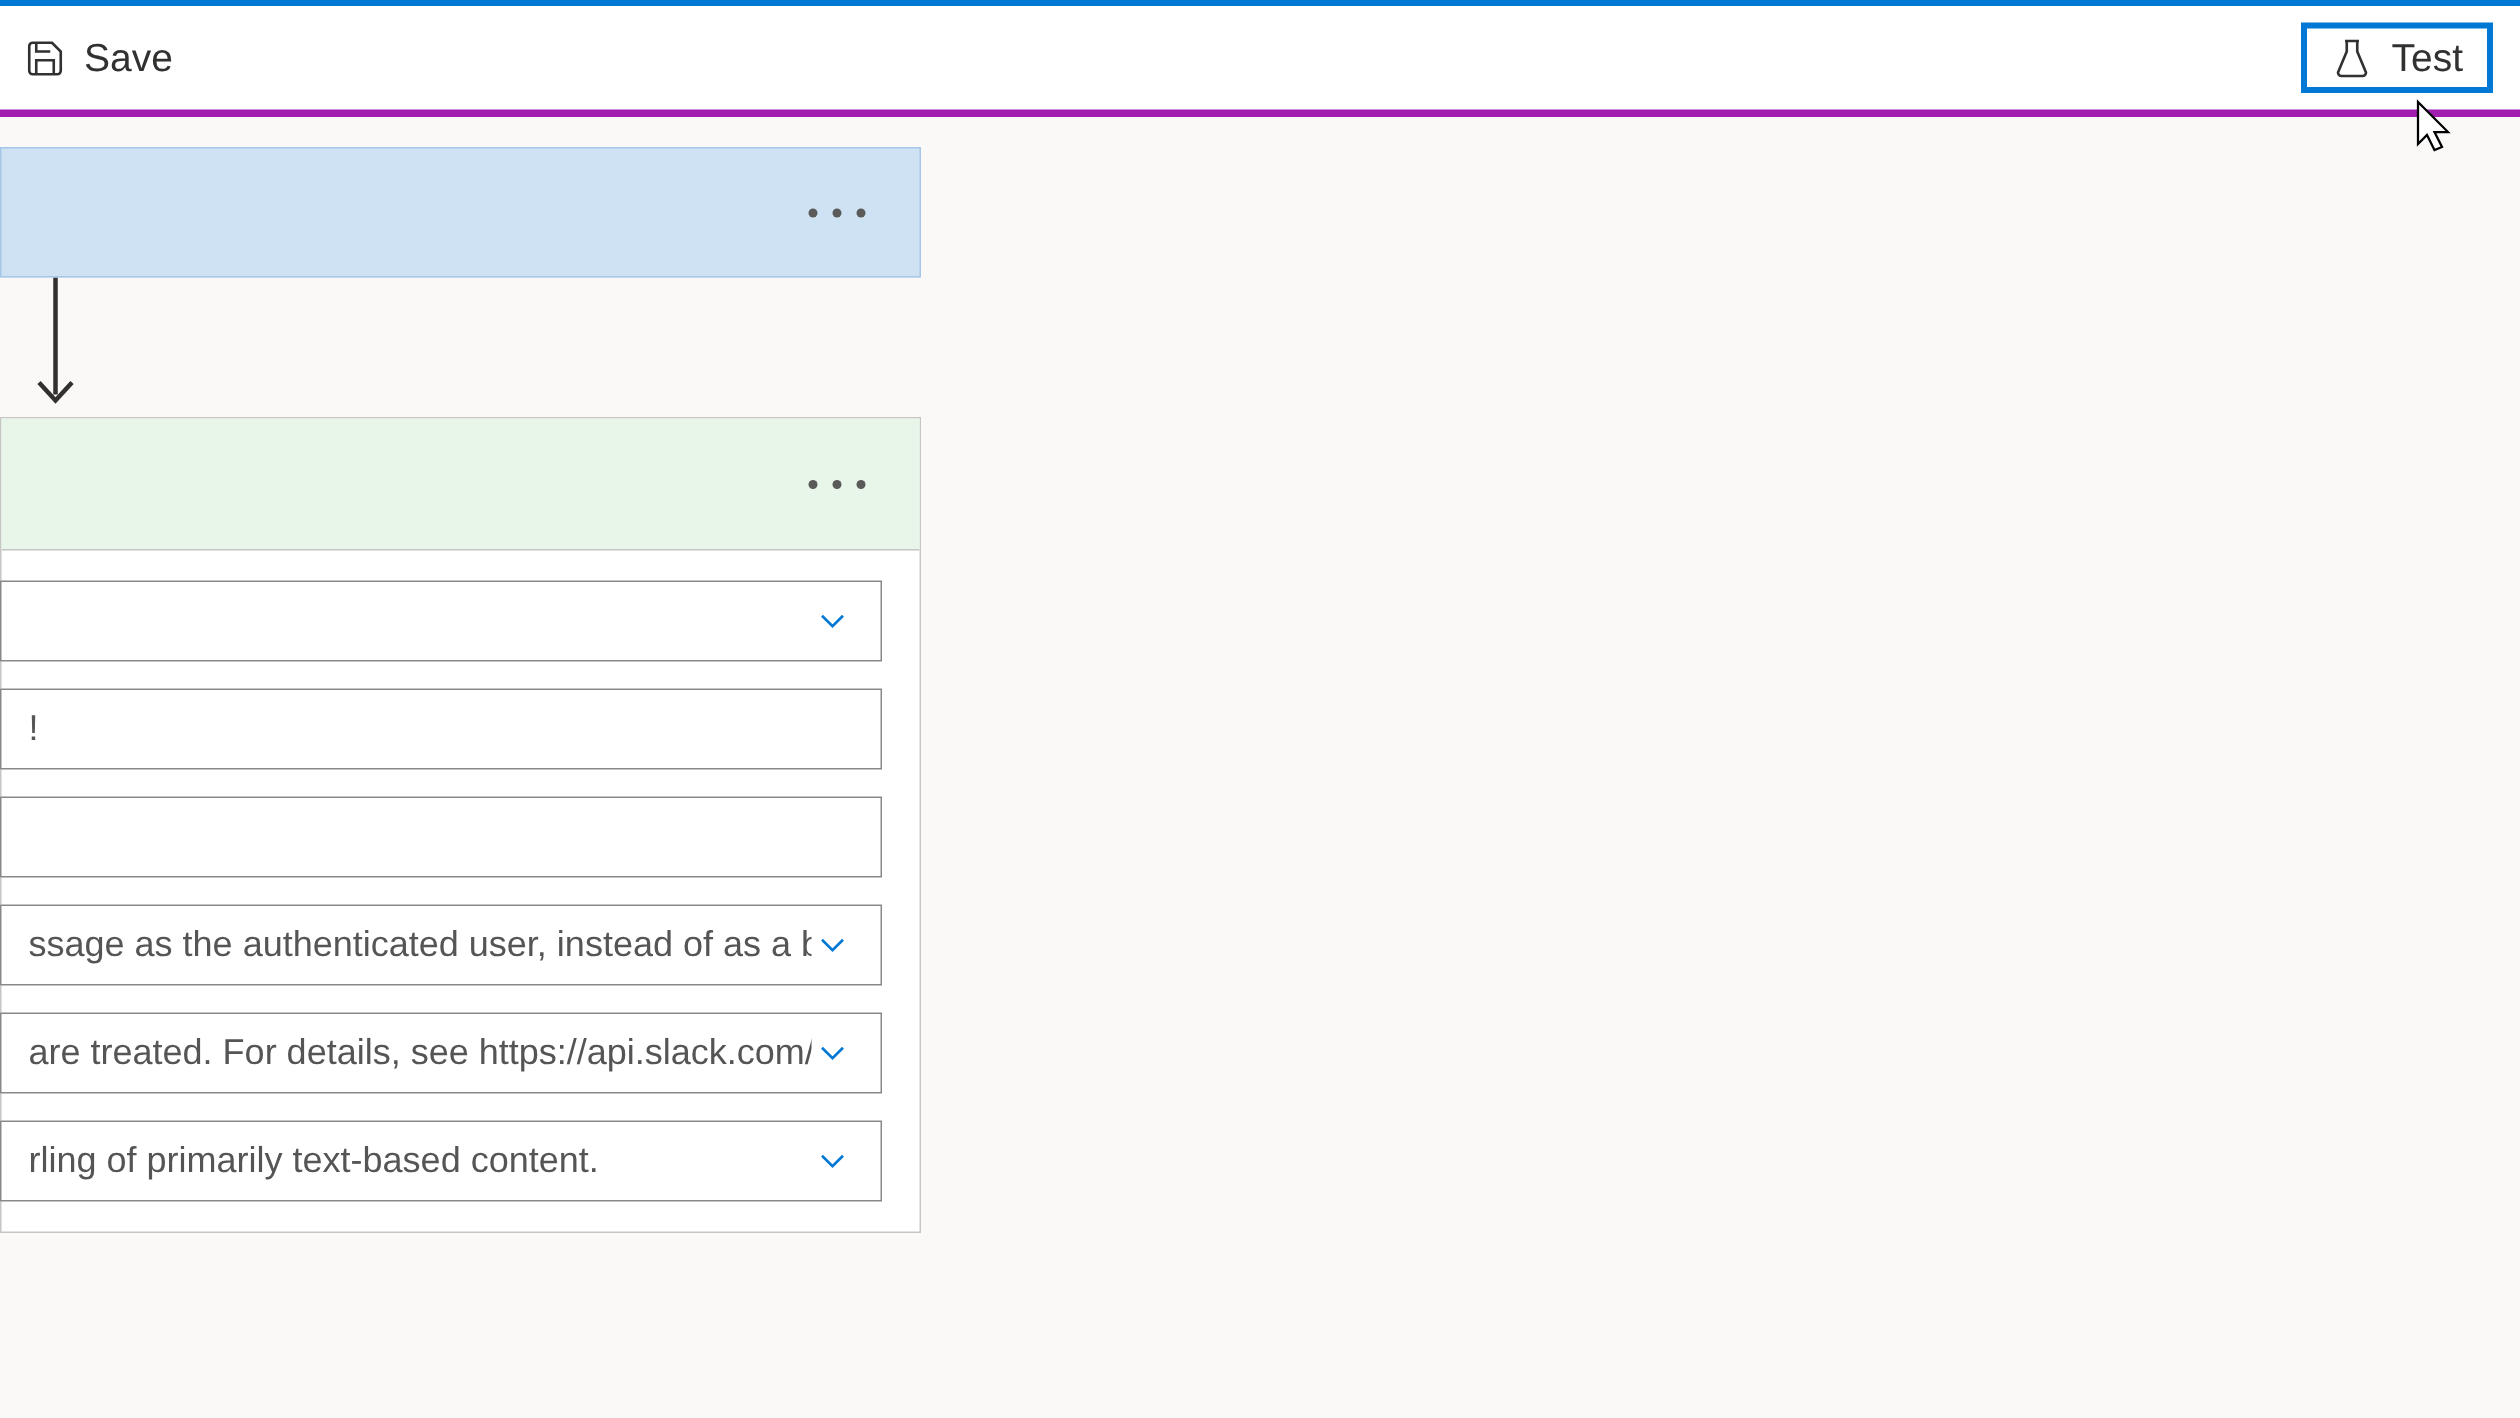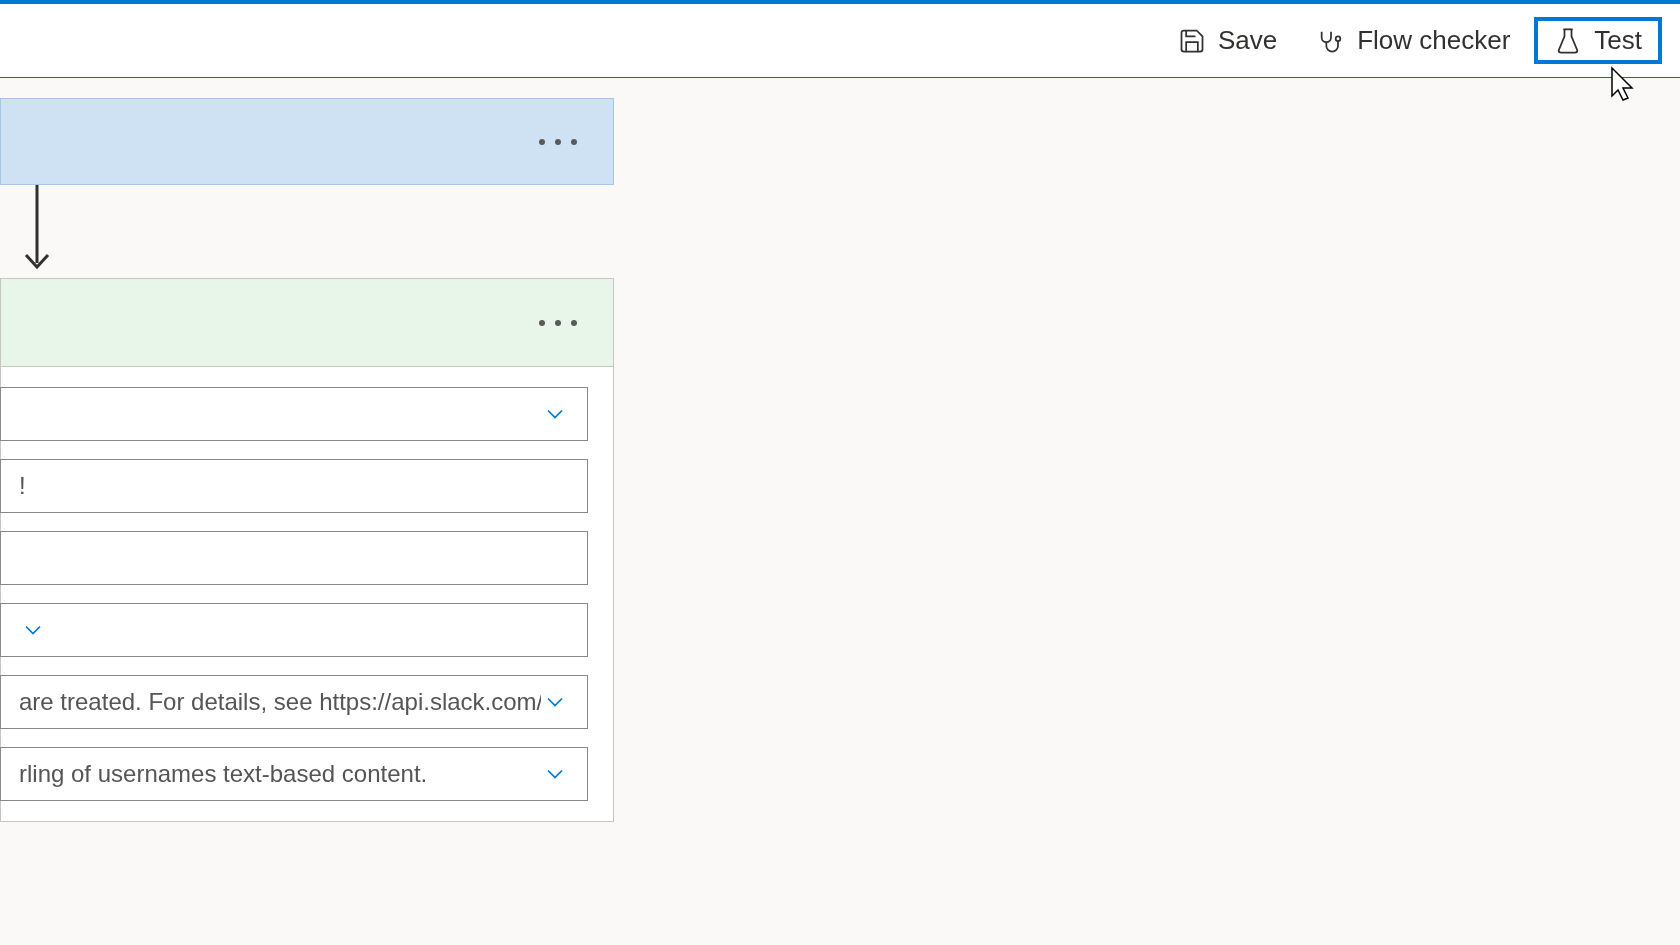--- a/index.html
+++ b/index.html
@@ -15,24 +15,24 @@
       overflow: hidden;
       position: relative;
     }
     .top-blue-bar {
       width: 100%;
       height: 4px;
       background: #0078d4;
     }
     .toolbar {
       display: flex;
-      justify-content: flex-end;
+      justify-content: space-between;
       align-items: center;
       height: 74px;
-      border-bottom: 1px solid #a21caf;
+      border-bottom: 5px solid #a21caf;
       padding-right: 18px;
       gap: 8px;
     }
     .toolbar-btn {
       display: flex;
       align-items: center;
       gap: 12px;
       padding: 8px 16px;
       font-size: 26px;
       color: #323130;
@@ -168,28 +168,20 @@
 
 <div class="toolbar">
   <div class="toolbar-btn">
     <svg viewBox="0 0 24 24" fill="none" stroke="#323130" stroke-width="1.5">
       <path d="M19 21H5a2 2 0 0 1-2-2V5a2 2 0 0 1 2-2h11l5 5v11a2 2 0 0 1-2 2z"></path>
       <polyline points="17 21 17 13 7 13 7 21"></polyline>
       <polyline points="7 3 7 8 15 8"></polyline>
     </svg>
     <span>Save</span>
   </div>
-  <div class="toolbar-btn">
-    <svg viewBox="0 0 24 24" fill="none" stroke="#323130" stroke-width="1.5">
-      <path d="M4 4v5a4 4 0 0 0 8 0V4"></path>
-      <path d="M8 13v3a5 5 0 0 0 10 0v-4"></path>
-      <circle cx="18" cy="10" r="2"></circle>
-    </svg>
-    <span>Flow checker</span>
-  </div>
   <div class="toolbar-btn test-btn">
     <svg viewBox="0 0 24 24" fill="none" stroke="#323130" stroke-width="1.5">
       <path d="M9 2v6L4 20a2 2 0 0 0 2 2h12a2 2 0 0 0 2-2L15 8V2"></path>
       <line x1="8" y1="2" x2="16" y2="2"></line>
     </svg>
     <span>Test</span>
   </div>
 </div>
 
 <div class="tooltip">
@@ -238,39 +230,40 @@
 
       <div class="form-row">
         <span class="row-text">!</span>
       </div>
 
       <div class="form-row">
         <span class="row-text"></span>
       </div>
 
       <div class="form-row">
+        <span class="row-text">ssage as the authenticated user, instead of as a b</span>
         <span class="chevron">
           <svg viewBox="0 0 24 24">
               <polyline points="6 9 12 15 18 9"></polyline>
             </svg>
         </span>
       </div>
 
       <div class="form-row">
         <span class="row-text">are treated. For details, see https://api.slack.com/c</span>
         <span class="chevron">
           <svg viewBox="0 0 24 24">
               <polyline points="6 9 12 15 18 9"></polyline>
             </svg>
         </span>
       </div>
 
 
       <div class="form-row">
-        <span class="row-text">rling of usernames text-based content.</span>
+        <span class="row-text">rling of primarily text-based content.</span>
         <span class="chevron">
           <svg viewBox="0 0 24 24">
               <polyline points="6 9 12 15 18 9"></polyline>
             </svg>
         </span>
       </div>
 
 
     </div>
   </div>

